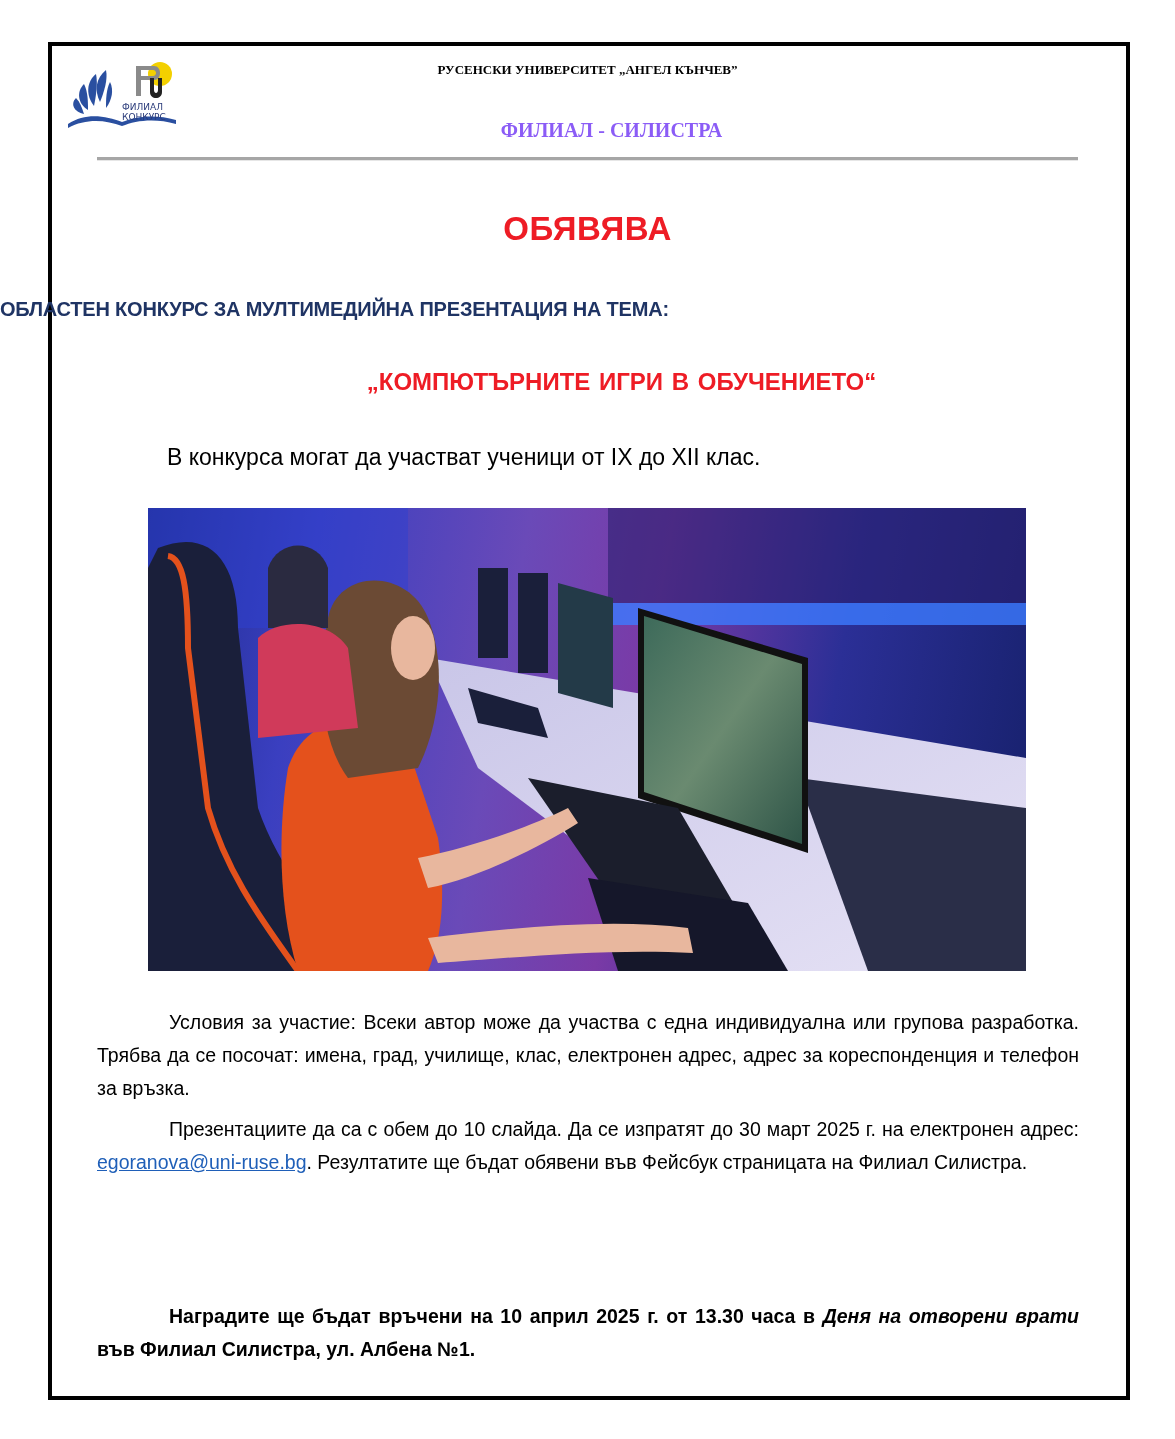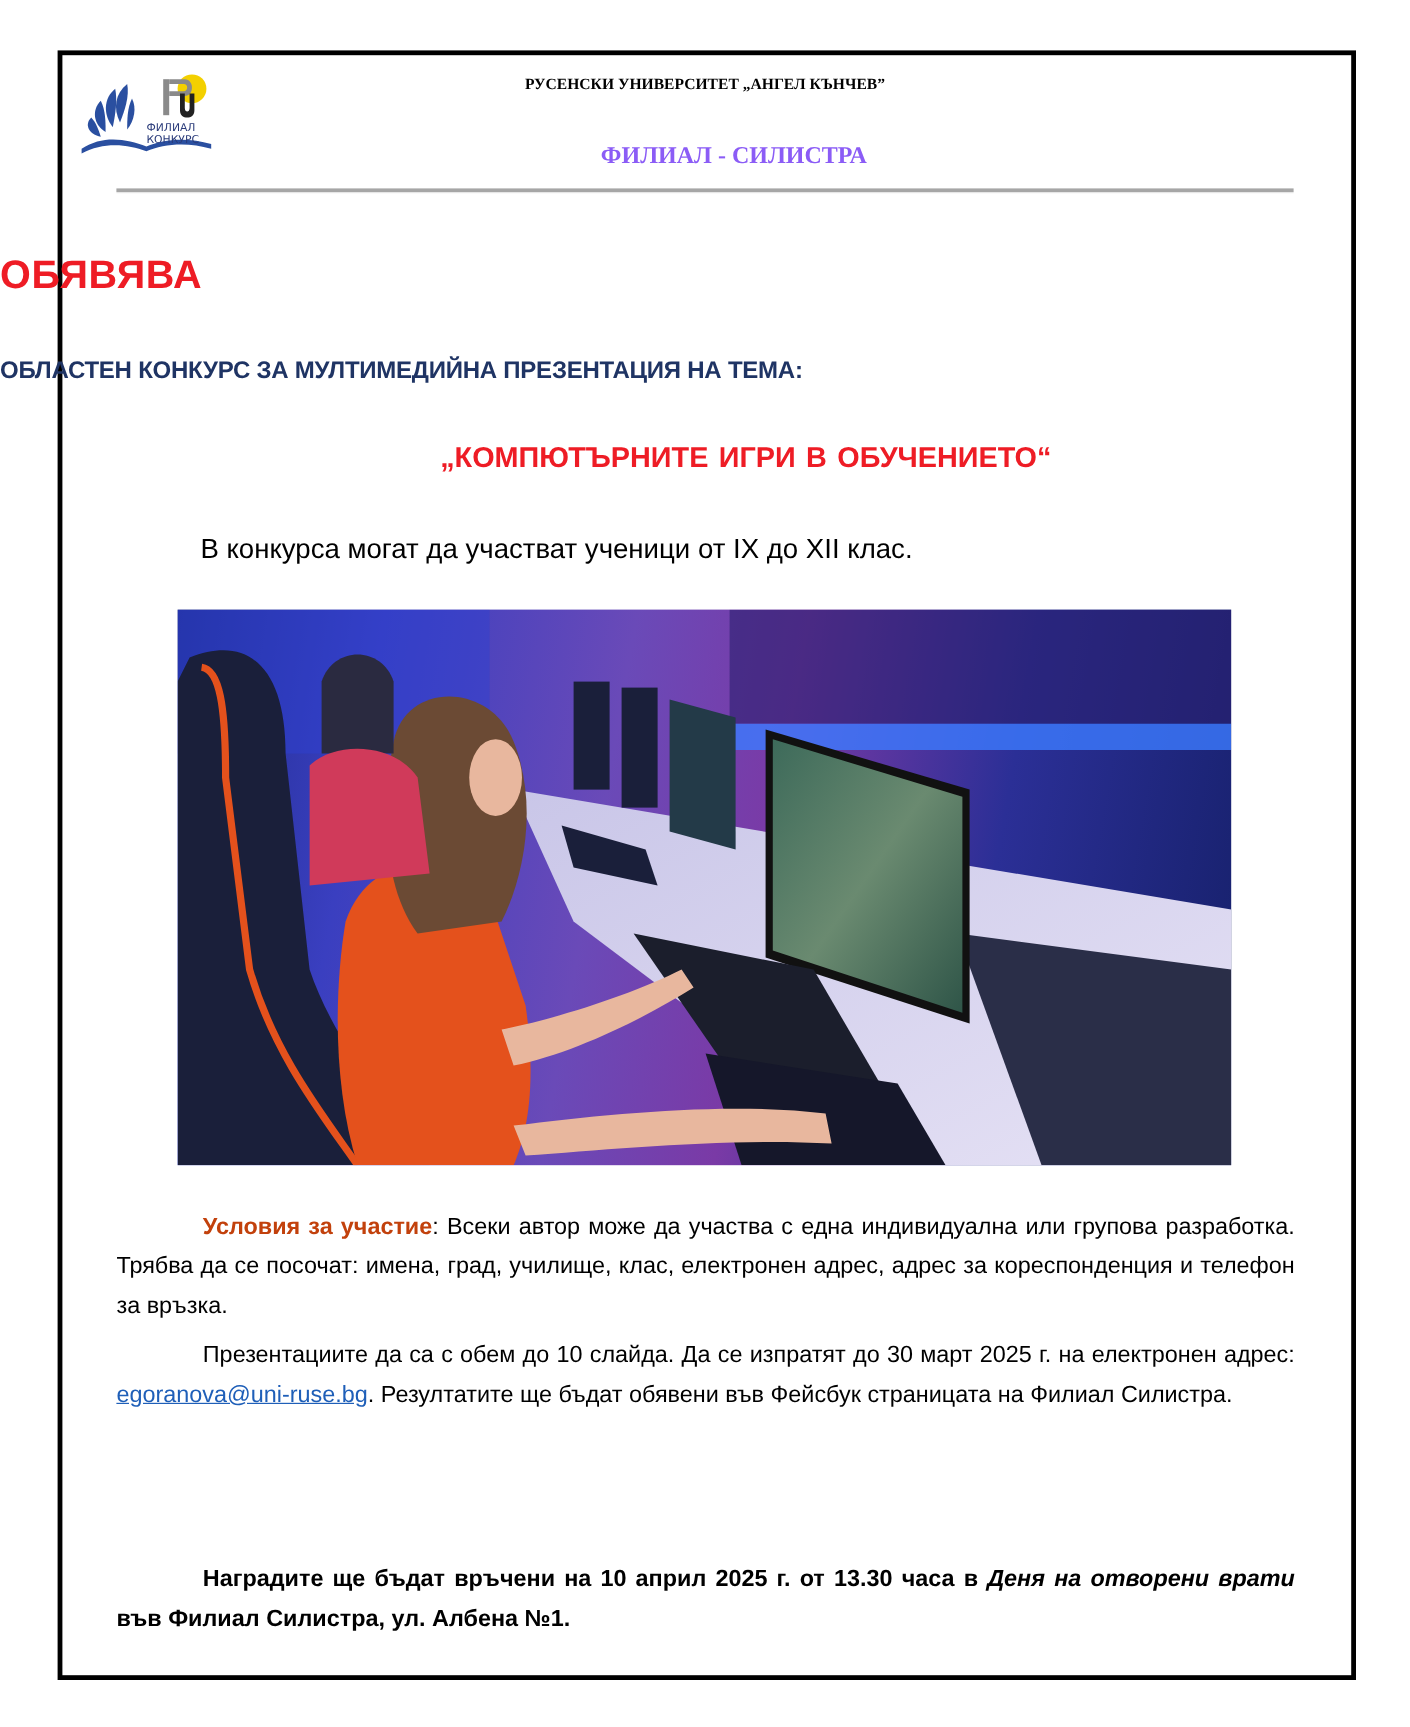--- a/index.html
+++ b/index.html
@@ -15,21 +15,21 @@
       font-family: "Liberation Serif", serif; font-weight: bold; font-size: 13px; color: #000;
       padding-left: 0;
     }
     .uni-sub {
       position: absolute; left: 0; width: 1175px; top: 119px; text-align: center;
       font-family: "Liberation Serif", serif; font-weight: bold; font-size: 20px; color: #8b5cf6; padding-left: 24px;
     }
     .rule { position: absolute; left: 97px; top: 157px; width: 981px; height: 3px; background: #a6a6a6; }
     .rule2 { position: absolute; left: 97px; top: 160px; width: 981px; height: 1px; background: #e6e6e6; }
     .announce {
-      position: absolute; left: 0; width: 1175px; top: 210px; 
+      position: absolute; left: 0; width: 1175px; top: 210px; text-align: center;
       font-family: "Liberation Sans", sans-serif; font-weight: bold; font-size: 33px; color: #ee1c25;
       letter-spacing: 0.5px;
     }
     .contest {
       position: absolute; left: 0; width: 1175px; top: 298px; text-align: left;
       font-family: "Liberation Sans", sans-serif; font-weight: bold; font-size: 20px; color: #1f3464;
       letter-spacing: -0.2px;
     }
     .theme {
       position: absolute; left: 0; width: 1175px; top: 368px; text-align: center;
@@ -48,21 +48,21 @@
     .photo svg { position: absolute; left: 0; top: 0; }
     .para {
       position: absolute; left: 97px; width: 982px;
       font-family: "Liberation Sans", sans-serif; font-size: 19.5px; color: #000; line-height: 33px;
       text-align: justify;
     }
     .p1 { top: 1006px; }
     .p2 { top: 1113px; }
     .p3 { top: 1264px; font-weight: bold; margin-top: 36px; }
     .indent { display: inline-block; width: 72px; }
-    .red-bold { color: #c2410c; font-weight: bold; }
+    .red-bold { color: #000000; font-weight: normal; }
     .link { color: #1f5fb8; text-decoration: underline; }
     .ital { font-style: italic; }
   </style>
 </head>
 <body>
 
 <div class="frame"></div>
 
 <div class="logo">
   <svg width="112" height="72" viewBox="0 0 112 72">

